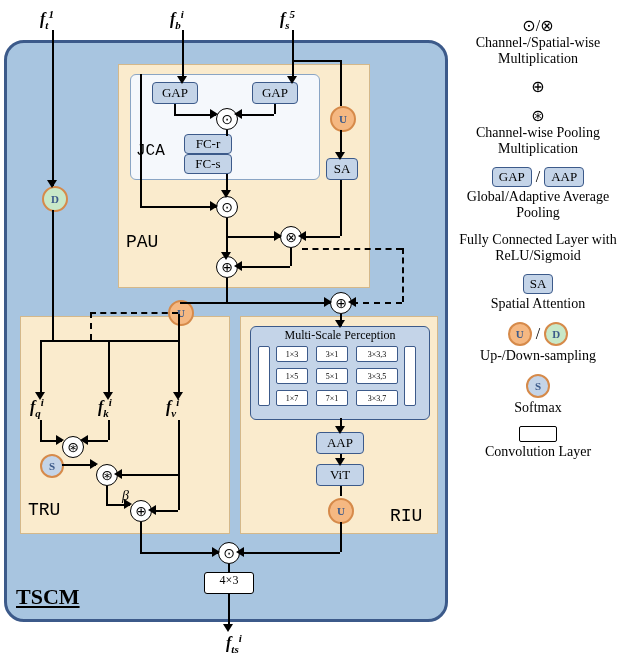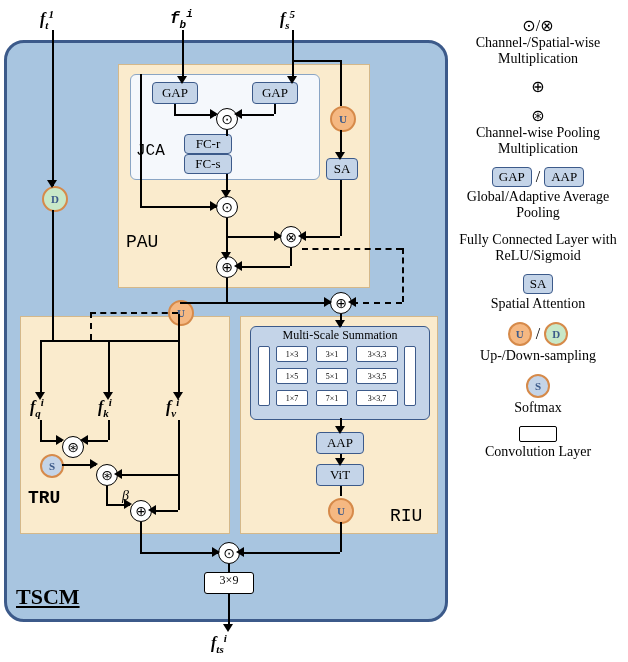--- a/index.html
+++ b/index.html
@@ -149,21 +149,21 @@
   .beta { position: absolute; font-style: italic; font-size: 14px; }
 </style>
 </head>
 <body>
 
 <div class="container">
 
   <div class="lbl" style="left:40px; top:8px;">
     <span>f</span><span class="sub">t</span><span class="super">1</span>
   </div>
-  <div class="lbl" style="left:170px; top:8px;font-family:Liberation Mono, monospace;">
+  <div class="lbl" style="left:170px; top:8px;">
     <span>f</span><span class="sub">b</span><span class="super">i</span>
   </div>
   <div class="lbl" style="left:280px; top:8px;">
     <span>f</span><span class="sub">s</span><span class="super">5</span>
   </div>
 
   <div class="tscm-box"></div>
 
   <div class="sub-box" style="left:118px; top:64px; width:250px; height:222px;"></div>
   <div class="unit-label" style="left:126px; top:232px;">PAU</div>
@@ -190,21 +190,21 @@
   <div class="module" style="left:326px; top:158px; width:30px; height:20px;">SA</div>
 
   <div class="badge badge-orange" style="left:330px; top:106px;">U</div>
 
   <div class="sub-box" style="left:240px; top:316px; width:196px; height:216px;"></div>
   <div class="unit-label" style="left:390px; top:506px;">RIU</div>
 
   <div class="circ" style="left:330px; top:292px;">⊕</div>
 
   <div class="ms-box" style="left:250px; top:326px; width:178px; height:92px;"></div>
-  <div style="position:absolute; left:256px; top:328px; width:168px; text-align:center; font-size:12px;">Multi-Scale Summation</div>
+  <div style="position:absolute; left:256px; top:328px; width:168px; text-align:center; font-size:12px;">Multi-Scale Perception</div>
 
   <div class="ms-cell" style="left:276px; top:346px; width:30px; height:14px;">1×3</div>
   <div class="ms-cell" style="left:316px; top:346px; width:30px; height:14px;">3×1</div>
   <div class="ms-cell" style="left:356px; top:346px; width:40px; height:14px;">3×3,3</div>
   <div class="ms-cell" style="left:276px; top:368px; width:30px; height:14px;">1×5</div>
   <div class="ms-cell" style="left:316px; top:368px; width:30px; height:14px;">5×1</div>
   <div class="ms-cell" style="left:356px; top:368px; width:40px; height:14px;">3×3,5</div>
   <div class="ms-cell" style="left:276px; top:390px; width:30px; height:14px;">1×7</div>
   <div class="ms-cell" style="left:316px; top:390px; width:30px; height:14px;">7×1</div>
   <div class="ms-cell" style="left:356px; top:390px; width:40px; height:14px;">3×3,7</div>
@@ -212,21 +212,21 @@
   <div class="ms-cell" style="left:258px; top:346px; width:10px; height:58px;"></div>
   <div class="ms-cell" style="left:404px; top:346px; width:10px; height:58px;"></div>
 
   <div class="module" style="left:316px; top:432px; width:46px; height:20px;">AAP</div>
 
   <div class="module" style="left:316px; top:464px; width:46px; height:20px;">ViT</div>
 
   <div class="badge badge-orange" style="left:328px; top:498px;">U</div>
 
   <div class="sub-box" style="left:20px; top:316px; width:208px; height:216px;"></div>
-  <div class="unit-label" style="left:28px; top:488px;font-weight:bold;">TRU</div>
+  <div class="unit-label" style="left:28px; top:500px;">TRU</div>
 
   <div class="badge badge-orange" style="left:168px; top:300px;">U</div>
 
   <div class="badge badge-green" style="left:42px; top:186px;">D</div>
 
   <div class="lbl" style="left:30px; top:396px;">
     <span>f</span><span class="sub">q</span><span class="super">i</span>
   </div>
   <div class="lbl" style="left:98px; top:396px;">
     <span>f</span><span class="sub">k</span><span class="super">i</span>
@@ -355,26 +355,26 @@
   <div class="circ" style="left:218px; top:542px;">⊙</div>
 
   <div class="arrow-v" style="left:140px; top:522px; height:30px;"></div>
   <div class="arrow-h" style="left:140px; top:552px; width:78px;"></div>
   <div class="arrow-head-r" style="left:212px; top:547px;"></div>
 
   <div class="arrow-v" style="left:340px; top:522px; height:30px;"></div>
   <div class="arrow-h" style="left:240px; top:552px; width:100px;"></div>
   <div class="arrow-head-l" style="left:236px; top:547px;"></div>
 
-  <div class="conv-box" style="left:204px; top:572px; width:48px; height:20px;">3×9</div>
+  <div class="conv-box" style="left:204px; top:572px; width:48px; height:20px;">4×3</div>
   <div class="arrow-v" style="left:228px; top:564px; height:8px;"></div>
   <div class="arrow-v" style="left:228px; top:594px; height:32px;"></div>
   <div class="arrow-head-d" style="left:223px; top:624px;"></div>
 
-  <div class="lbl" style="left:211px; top:632px;">
+  <div class="lbl" style="left:226px; top:632px;">
     <span>f</span><span class="sub">ts</span><span class="super">i</span>
   </div>
 
   <div class="tscm-label" style="left:16px; top:584px;text-decoration:underline;">TSCM</div>
 
   <div class="legend">
     <div class="legend-item">
       <div class="legend-title">⊙/⊗</div>
       <div class="legend-desc">Channel-/Spatial-wise Multiplication</div>
     </div>

